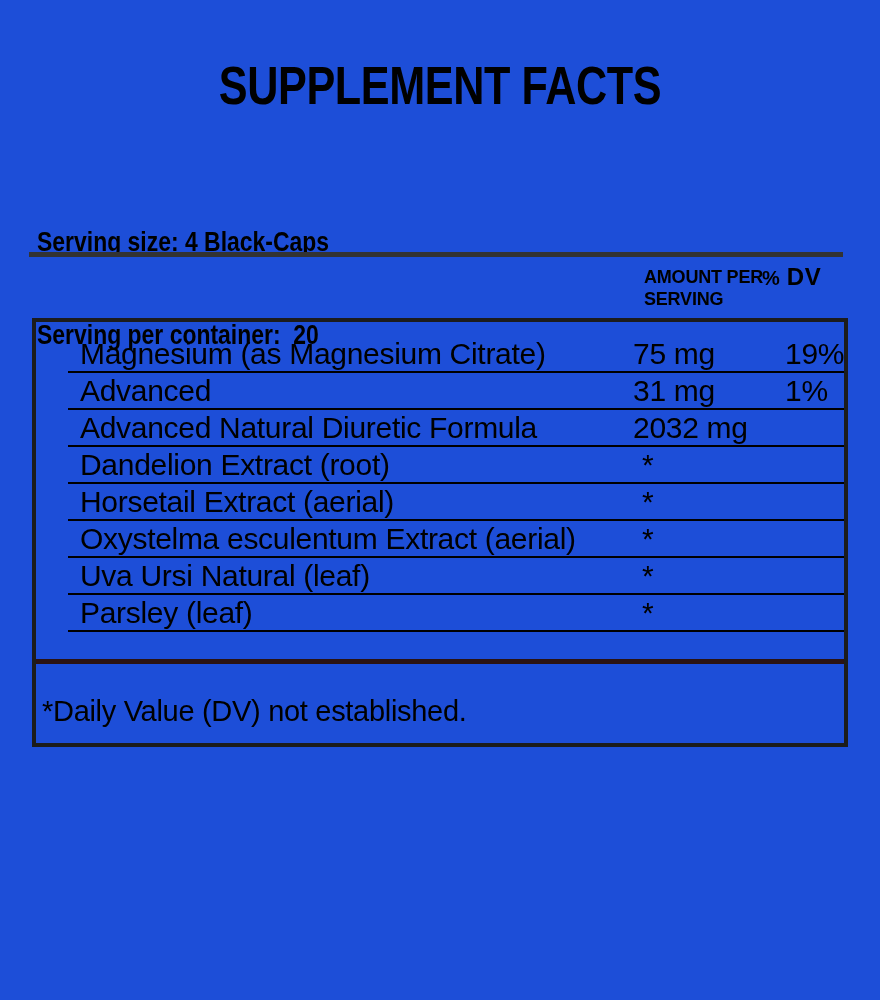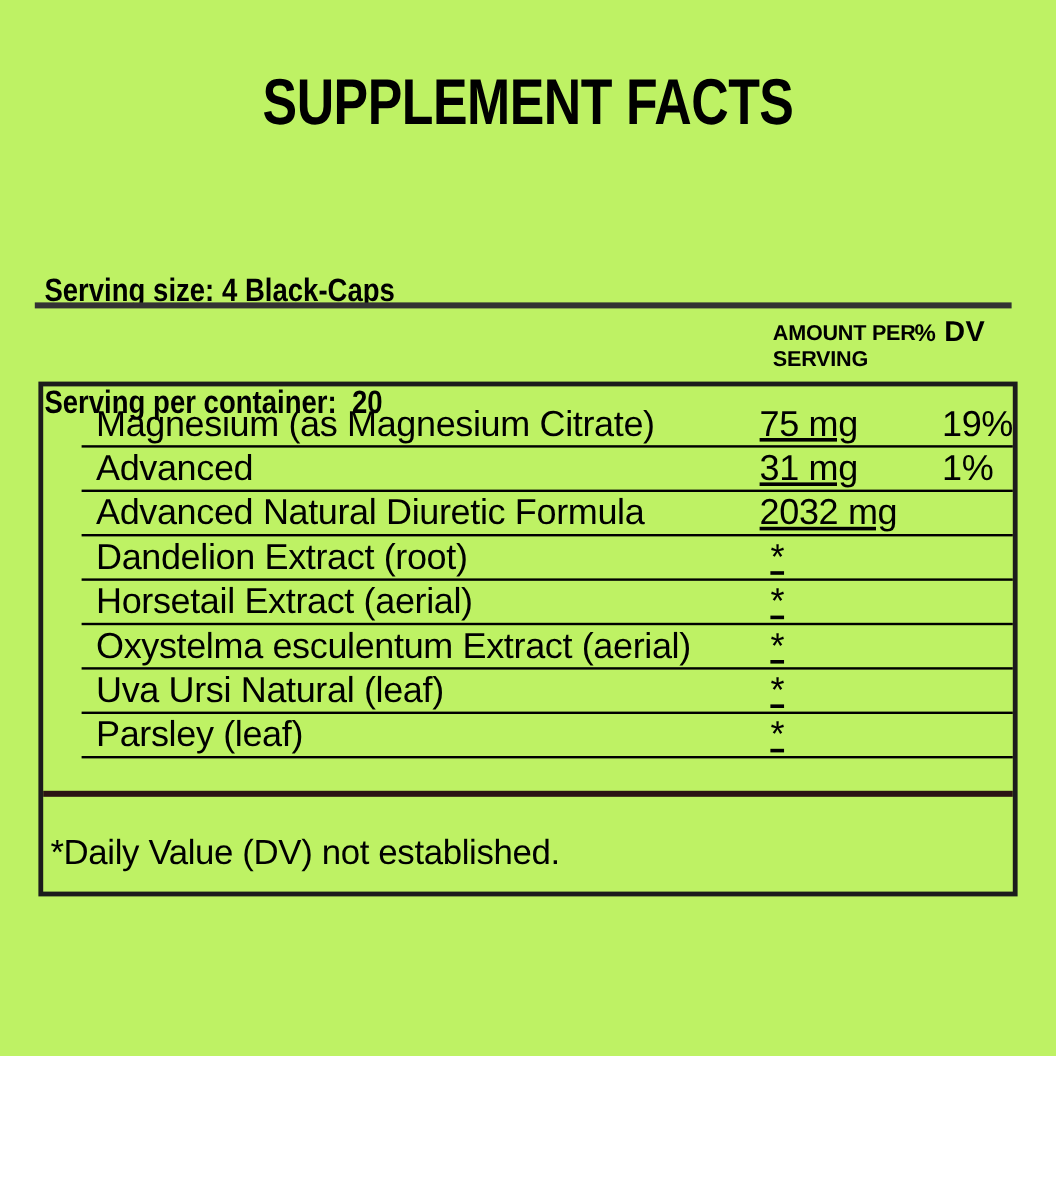--- a/index.html
+++ b/index.html
@@ -1,20 +1,20 @@
 <!DOCTYPE html>
 <html><head>
 <meta charset="utf-8">
 <style>
   html, body { margin: 0; padding: 0; background: #ffffff; }
   .canvas {
     position: relative;
     width: 880px;
-    height: 880px;
-    background: #bef264;
+    height: 1000px;
+    background: #1d4ed8;
     color: #000000;
     font-family: "Liberation Sans", sans-serif;
     overflow: hidden;
   }
 
   
   .title {
     position: absolute;
     top: 58px;
     left: 0;
@@ -94,21 +94,21 @@
     padding: 0 0 2px 12px;
     font-size: 30px;
     line-height: 1.0;
     letter-spacing: -0.3px;
     white-space: nowrap;
     margin-left: 32px;
   }
   .row.first { height: 51px; }
   .cell { overflow: visible; }
   .cell.name { width: 553px; flex: none; }
-  .cell.amount { width: 152px; flex: none; text-decoration: underline; }
+  .cell.amount { width: 152px; flex: none; }
   .cell.amount.ast { padding-left: 9px; box-sizing: border-box; }
   .cell.dv { flex: 1; }
   .spacer { height: 27px; }
   .mid-divider {
     height: 5px;
     background: #2b1313;
   }
   .footnote-area {
     height: 75px;
     box-sizing: border-box;

